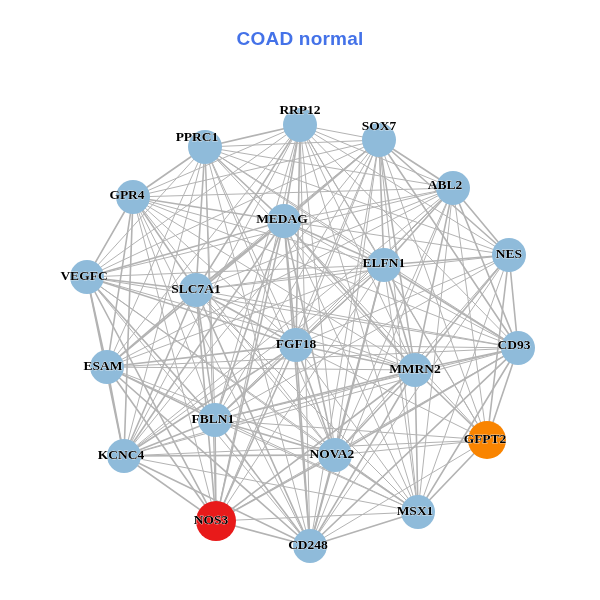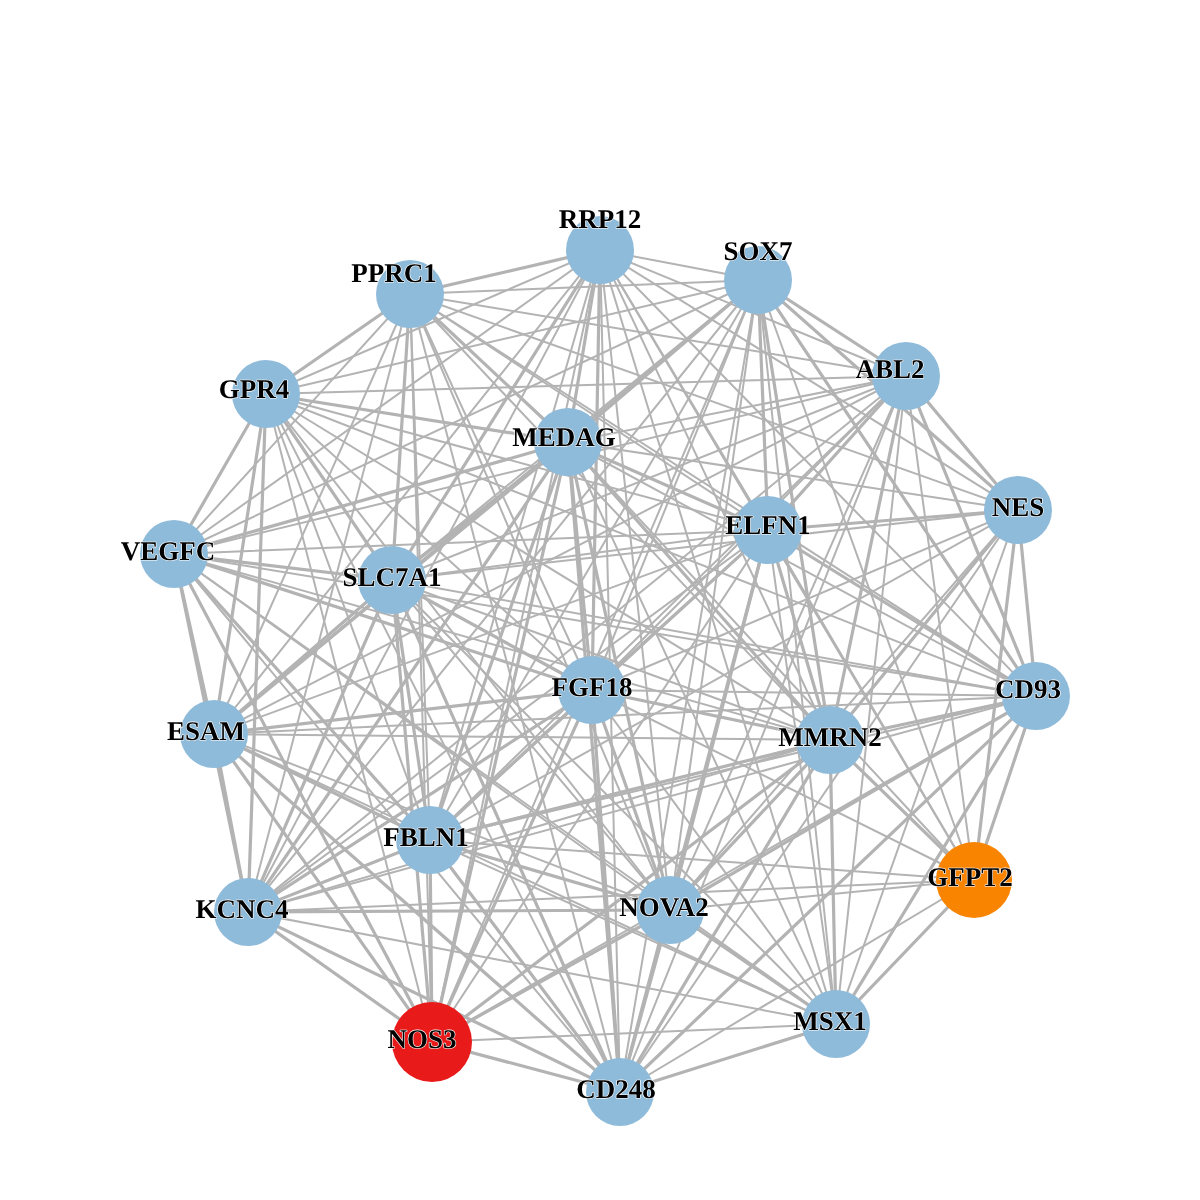--- a/index.html
+++ b/index.html
@@ -55,20 +55,21 @@
     stroke-width: 0.6px;
     stroke-linejoin: round;
     user-select: none;
   }
 </style>
 </head>
 <body>
 
 <div id="canvas">
 
+  <div id="title">COAD normal</div>
 
   <svg id="graph-svg" viewBox="0 0 600 600">
     <g id="edge-layer">
         <line x1="300" y1="125" x2="379" y2="140" class="edge" stroke="#b3b3b3" stroke-width="1"></line>
         <line x1="300" y1="125" x2="205" y2="147" class="edge" stroke="#b3b3b3" stroke-width="1.6"></line>
         <line x1="300" y1="125" x2="453" y2="188" class="edge" stroke="#b3b3b3" stroke-width="1"></line>
         <line x1="300" y1="125" x2="133" y2="197" class="edge" stroke="#b3b3b3" stroke-width="1"></line>
         <line x1="300" y1="125" x2="284" y2="221" class="edge" stroke="#b3b3b3" stroke-width="1.6"></line>
         <line x1="300" y1="125" x2="509" y2="255" class="edge" stroke="#b3b3b3" stroke-width="1"></line>
         <line x1="300" y1="125" x2="384" y2="265" class="edge" stroke="#b3b3b3" stroke-width="1"></line>

